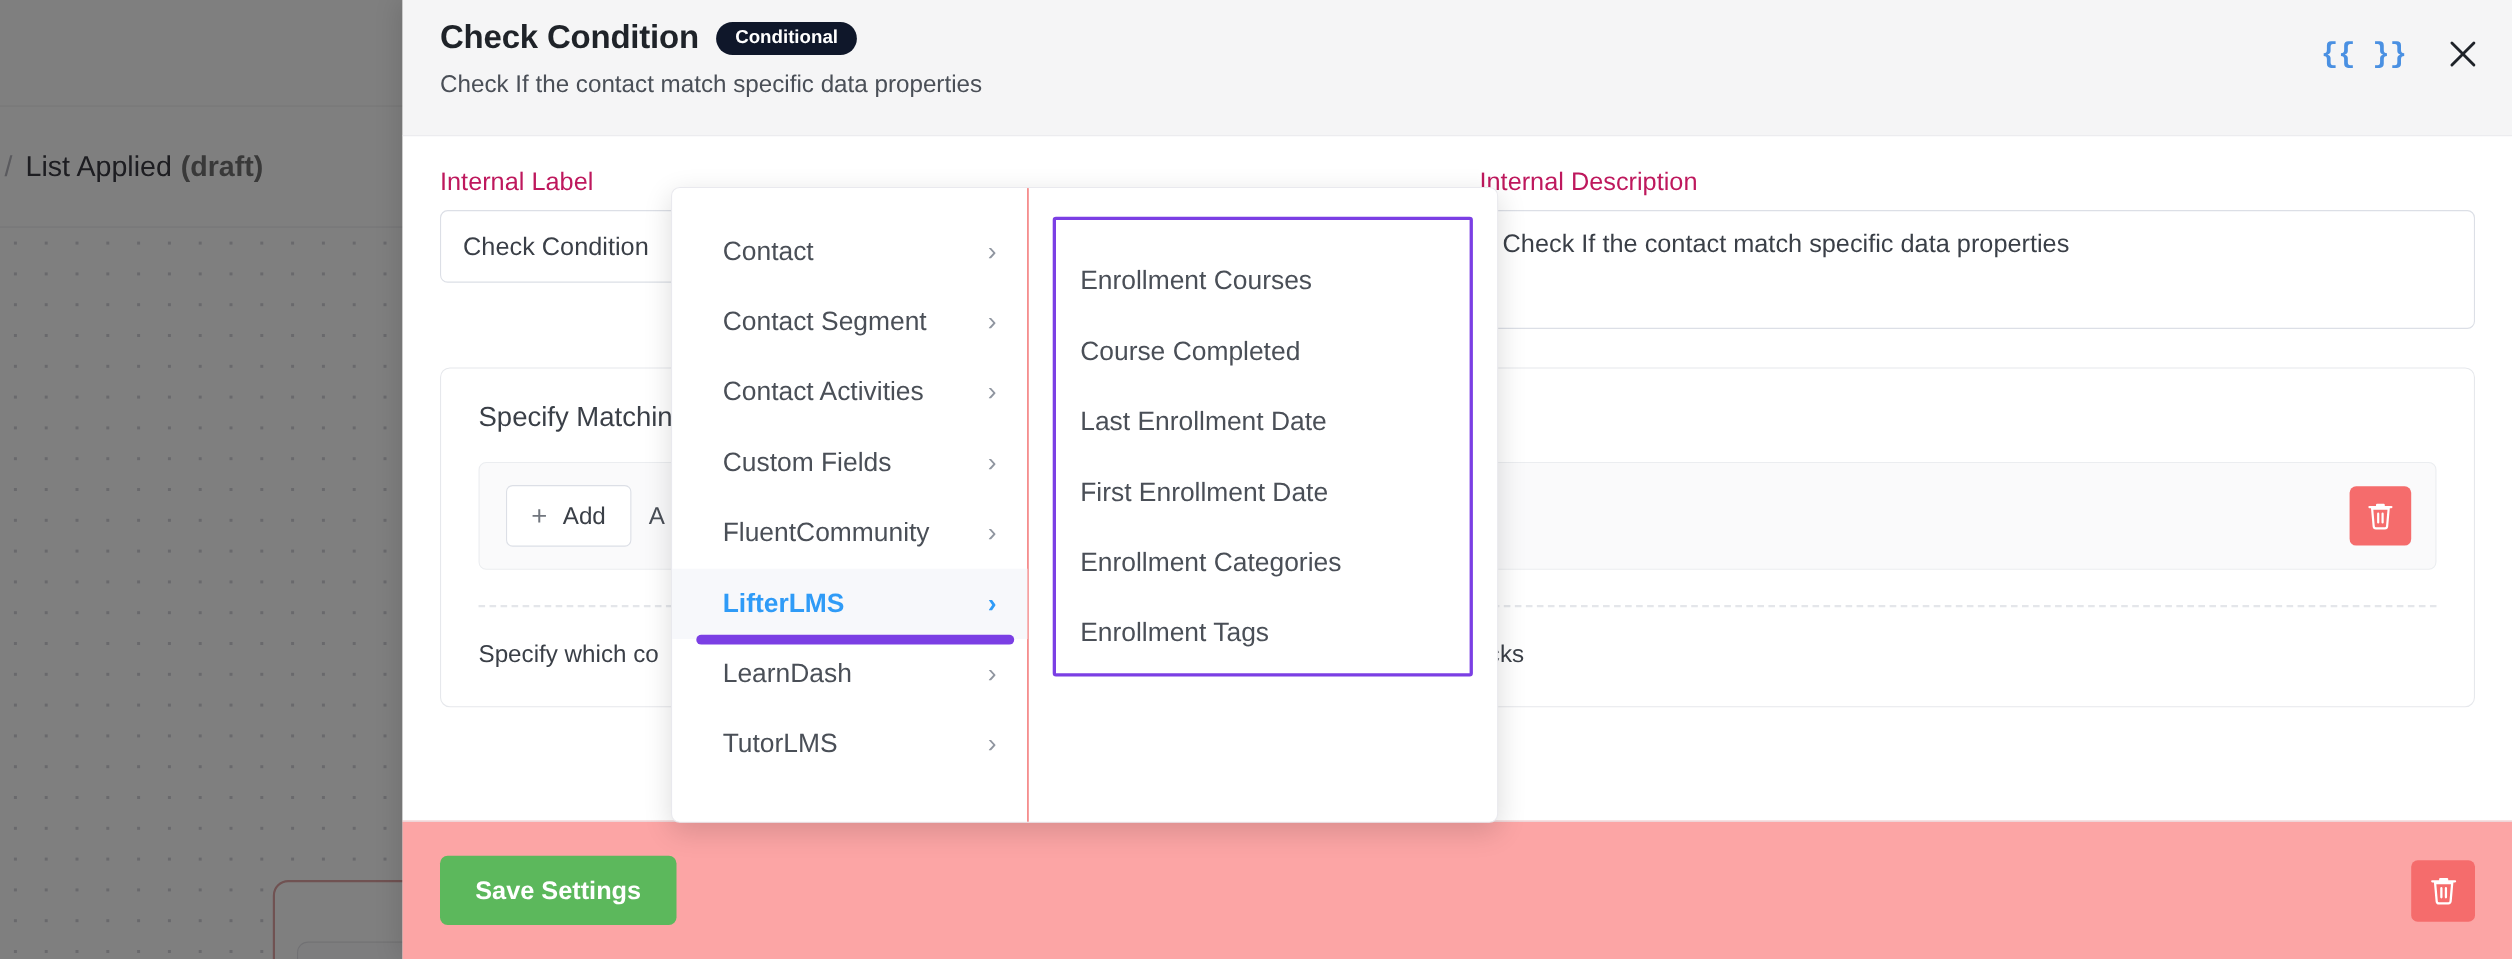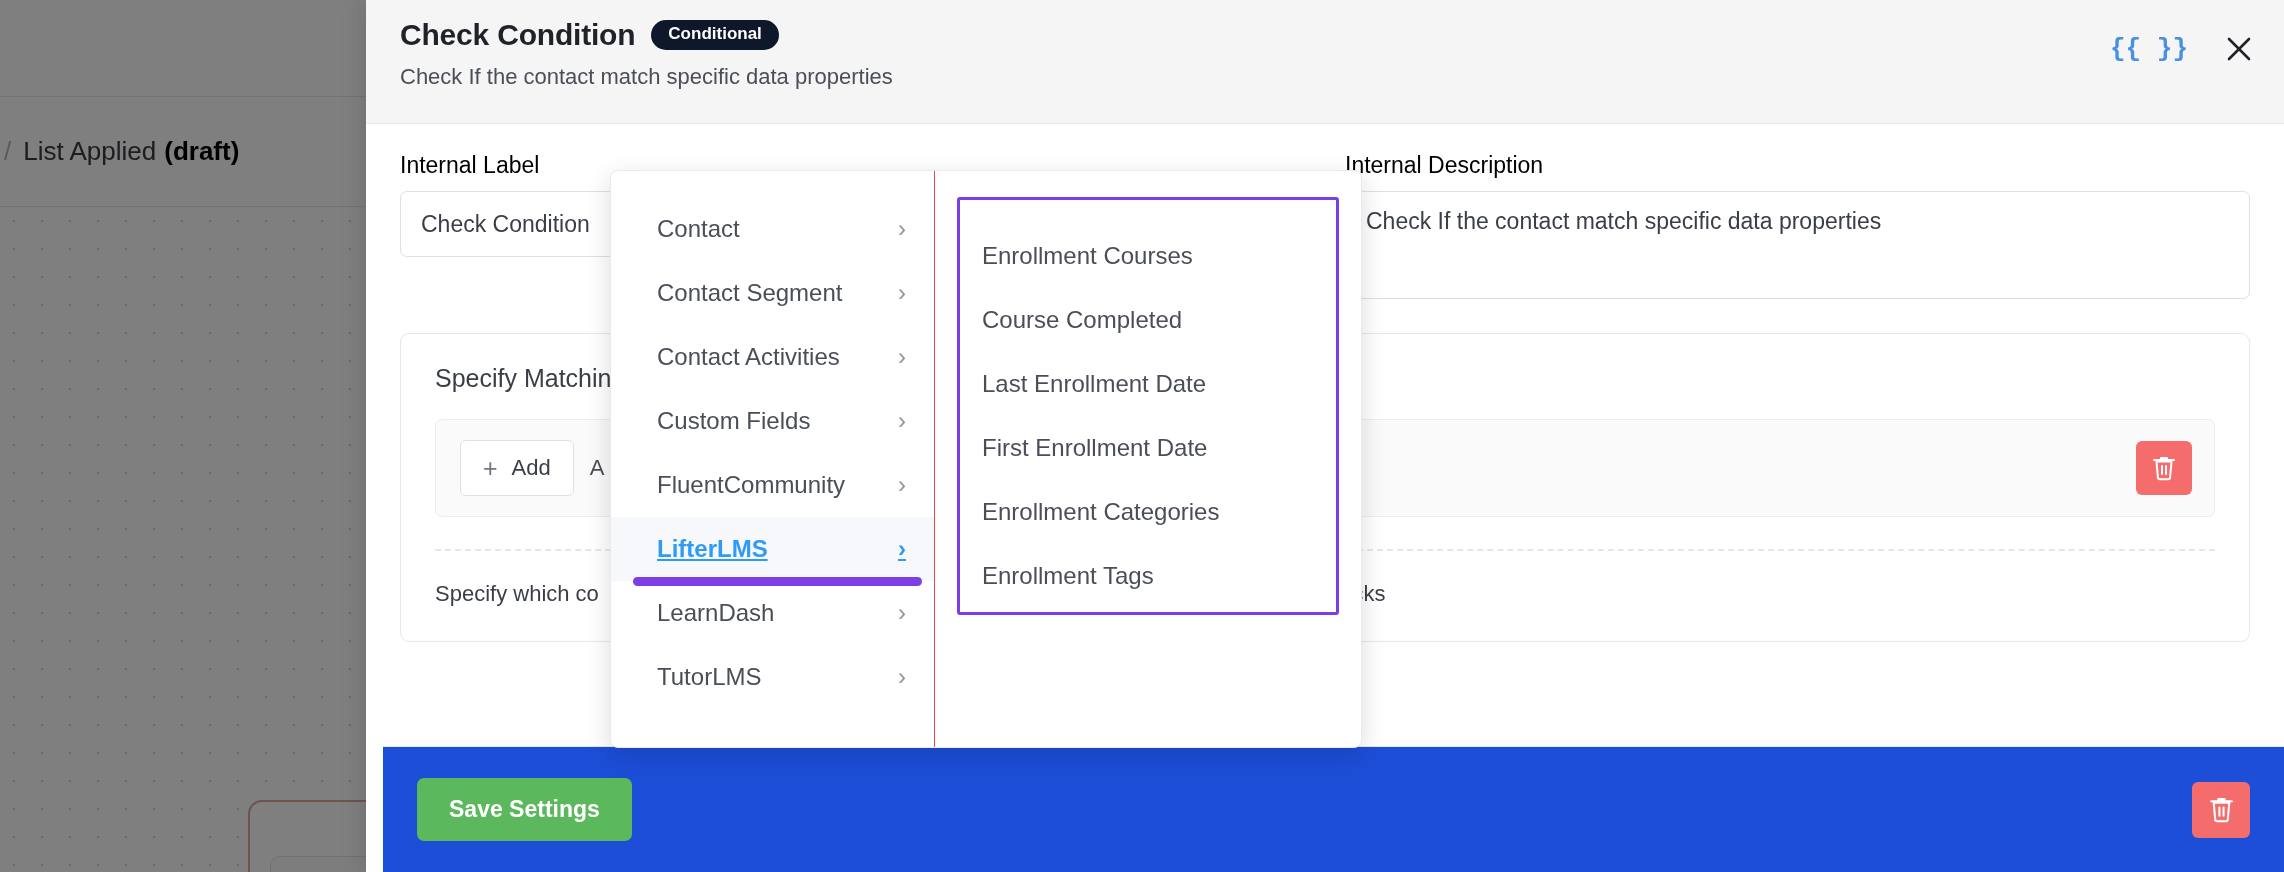--- a/index.html
+++ b/index.html
@@ -26,21 +26,21 @@
     border-bottom: 1px solid #e6e6ea;
     display: flex; align-items: center;
   }
   .bg-breadcrumb {
     padding-left: 4px;
     font-size: 26px;
     color: #3a3a42;
     white-space: nowrap;
   }
   .bg-breadcrumb .sep { color: #b5b5bd; margin-right: 12px; }
-  .bg-breadcrumb .draft { color: #000000; font-weight: bold; margin-left: 8px; }
+  .bg-breadcrumb .draft { color: #737373; font-weight: bold; margin-left: 8px; }
 
   
   .bg-canvas {
     position: absolute; left: 0; top: 207px; right: 0; bottom: 0;
     background-color: #ffffff;
     background-image: radial-gradient(#d2d2d8 1.4px, transparent 1.5px);
     background-size: 28px 28px;
   }
   .bg-node-outer {
     position: absolute;
@@ -128,21 +128,21 @@
     overflow: hidden;
     padding: 0 34px;
     background: #ffffff;
   }
   .field-row {
     display: flex; gap: 40px;
     padding-top: 28px;
   }
   .field-col { flex: 1 1 0; min-width: 0; }
   .field-label {
-    font-size: 23px; color: #000000;
+    font-size: 23px; color: #be185d;
     margin-bottom: 12px;
   }
   .text-input {
     width: 100%;
     height: 66px;
     border: 1px solid #dcdfe6;
     border-radius: 7px;
     font-size: 23px;
     color: #3a3f47;
     padding: 0 20px;
@@ -226,24 +226,24 @@
     font-size: 22px;
     color: #3a3f47;
     white-space: nowrap;
   }
 
   
   .modal-footer {
     position: relative;
     flex: none;
     height: 126px;
-    background: #1d4ed8;
+    background: #fca5a5;
     border-top: 1px solid #eaeaee;
     padding: 0 34px;
-    display: flex; align-items: center; margin-left: 17px;
+    display: flex; align-items: center;
   }
   .save-btn {
     background: #5cb85c;
     color: #ffffff;
     border: none;
     border-radius: 7px;
     font-size: 23px;
     font-weight: bold;
     padding: 18px 32px;
     cursor: pointer;
@@ -287,21 +287,20 @@
     cursor: pointer;
     white-space: nowrap;
   }
   .pop-item .chev {
     color: #9096a0; font-size: 24px; line-height: 1;
   }
   .pop-item.active {
     background: #f7f8fb;
     color: #2f9bf7;
     font-weight: bold;
-    text-decoration: underline;
   }
   .pop-item.active .chev { color: #2f9bf7; }
   .pop-item.active::after {
     content: "";
     position: absolute;
     left: 22px; right: 12px; bottom: -5px;
     height: 9px;
     border-radius: 6px;
     background: #7b3fe4;
   }

